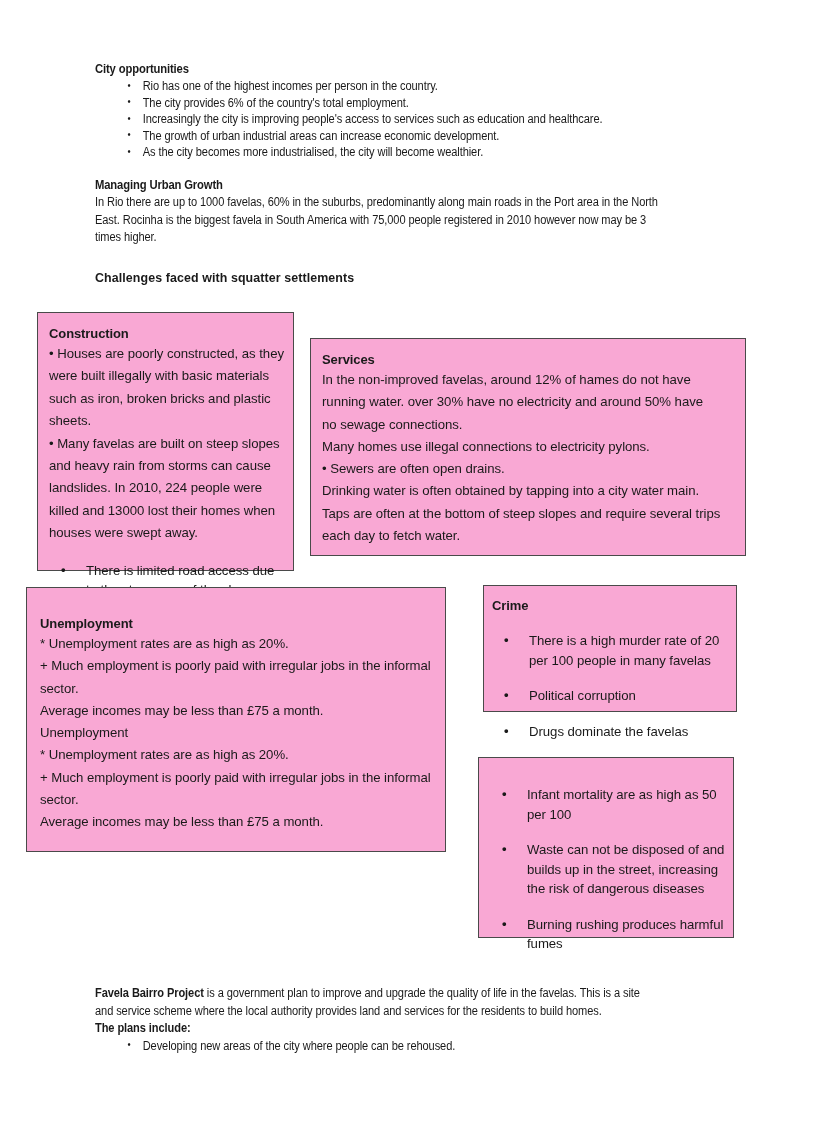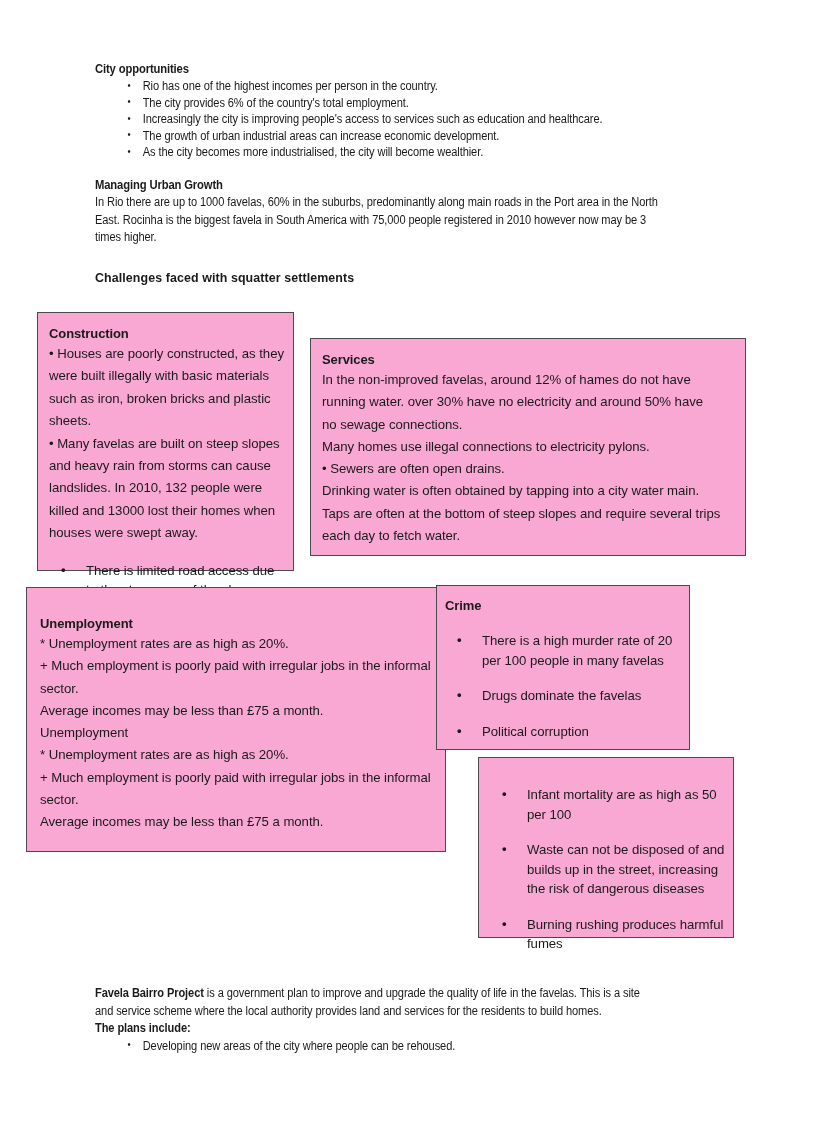--- a/index.html
+++ b/index.html
@@ -157,21 +157,21 @@
   }
   #box-services .box-line { line-height: 22.3px; }
 
   #box-unemployment {
     left: 26px;  top: 587px; width: 420px; height: 265px;
     padding: 27px 10px 0 13px;
   }
   #box-unemployment .box-line { line-height: 22.3px; }
 
   #box-crime {
-    left: 436px; top: 585px; width: 254px; height: 165px;
+    left: 483px; top: 585px; width: 254px; height: 127px;
     padding: 11px 8px 8px 8px;
   }
 
   #box-heath {
     left: 478px; top: 757px; width: 256px; height: 181px;
     padding: 11px 8px 0 11px;
   }
 </style>
 </head>
 <body>
@@ -191,21 +191,21 @@
   <h2 class="sec-title">Managing Urban Growth</h2>
   <p class="body-para">In Rio there are up to 1000 favelas, 60% in the suburbs, predominantly along main roads in the Port area in the North East. Rocinha is the biggest favela in South America with 75,000 people registered in 2010 however now may be 3 times higher.</p>
 </section>
 
 <h1 id="challenges-heading" class="narrow big-heading">Challenges faced with squatter settlements</h1>
 
 <div class="box" id="box-construction">
   <div class="box-inner">
     <div class="box-title">Construction</div>
     <p class="box-line">• Houses are poorly constructed, as they were built illegally with basic materials such as iron, broken bricks and plastic sheets.</p>
-    <p class="box-line">• Many favelas are built on steep slopes and heavy rain from storms can cause landslides. In 2010, 132 people were killed and 13000 lost their homes when houses were swept away.</p>
+    <p class="box-line">• Many favelas are built on steep slopes and heavy rain from storms can cause landslides. In 2010, 224 people were killed and 13000 lost their homes when houses were swept away.</p>
     <ul class="box-bullets">
       <li>There is limited road access due to the steepness of the slopes.</li>
     </ul>
   </div>
 </div>
 
 <div class="box" id="box-services">
   <div class="box-inner">
     <div class="box-title">Services</div>
     <p class="box-line">In the non-improved favelas, around 12% of hames do not have running water. over 30% have no electricity and around 50% have no sewage connections.</p>
@@ -226,22 +226,22 @@
     <p class="box-line">+ Much employment is poorly paid with irregular jobs in the informal sector.</p>
     <p class="box-line">Average incomes may be less than £75 a month.</p>
   </div>
 </div>
 
 <div class="box" id="box-crime">
   <div class="box-inner">
     <div class="box-title">Crime</div>
     <ul class="box-bullets">
       <li>There is a high murder rate of 20 per 100 people in many favelas</li>
+      <li>Political corruption</li>
       <li>Drugs dominate the favelas</li>
-      <li>Political corruption</li>
     </ul>
   </div>
 </div>
 
 <div class="box" id="box-heath">
   <div class="box-inner">
     <ul class="box-bullets">
       <li>Infant mortality are as high as 50 per 100</li>
       <li>Waste can not be disposed of and builds up in the street, increasing the risk of dangerous diseases</li>
       <li>Burning rushing produces harmful fumes</li>

